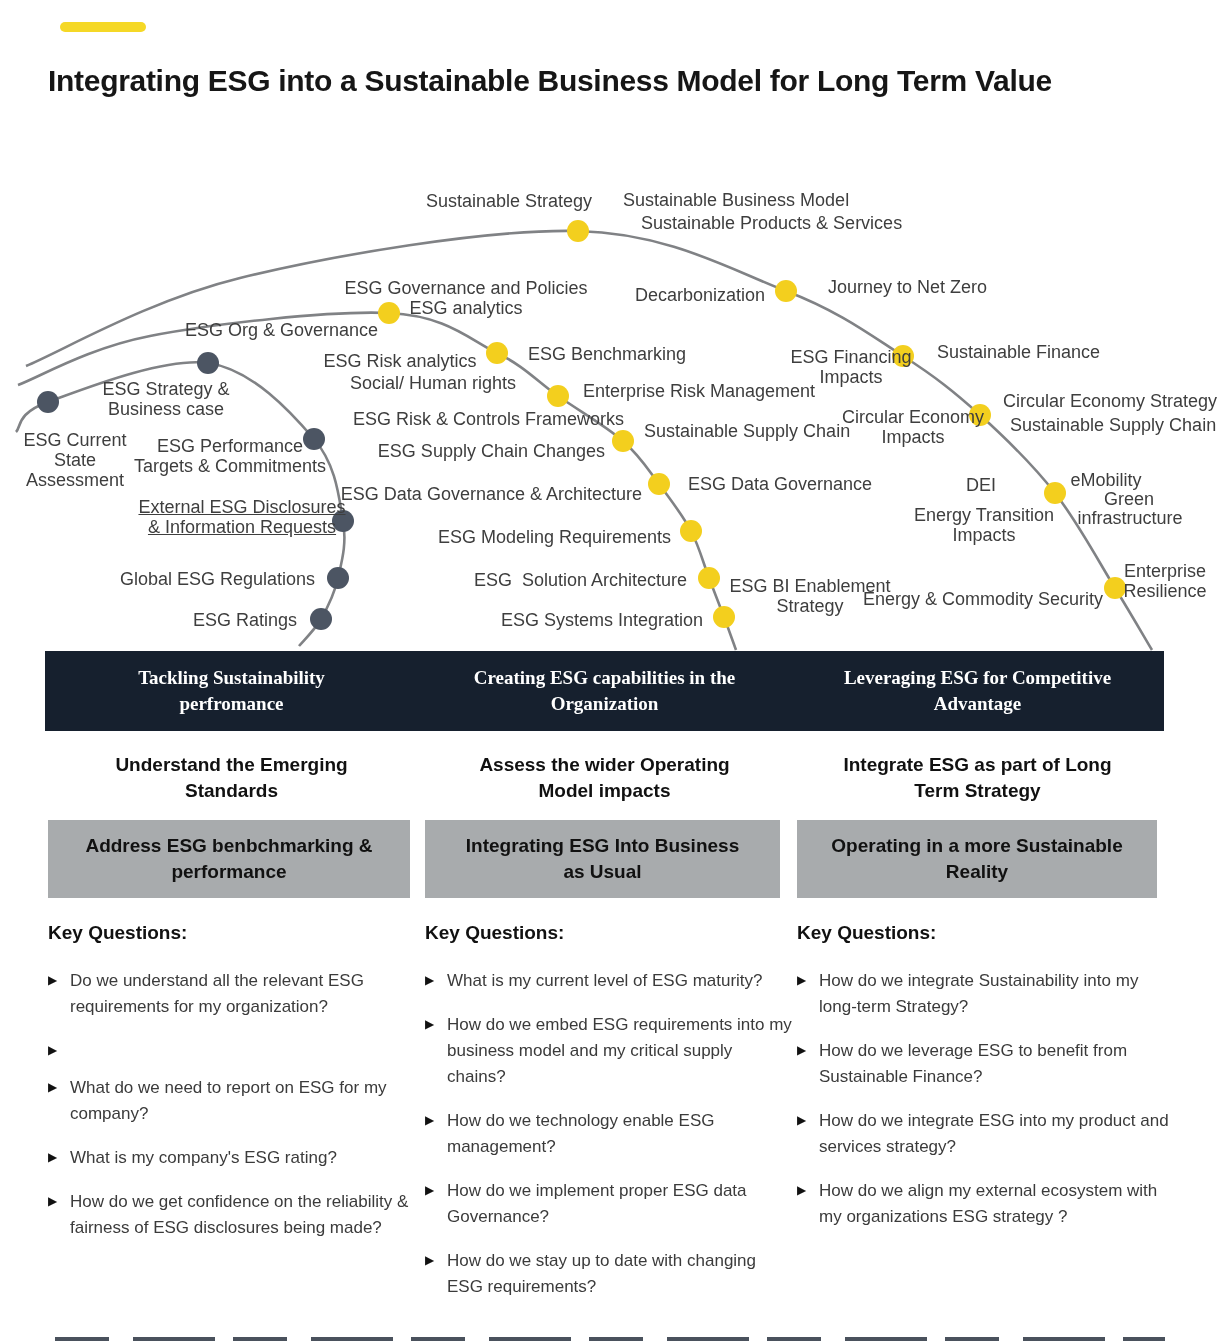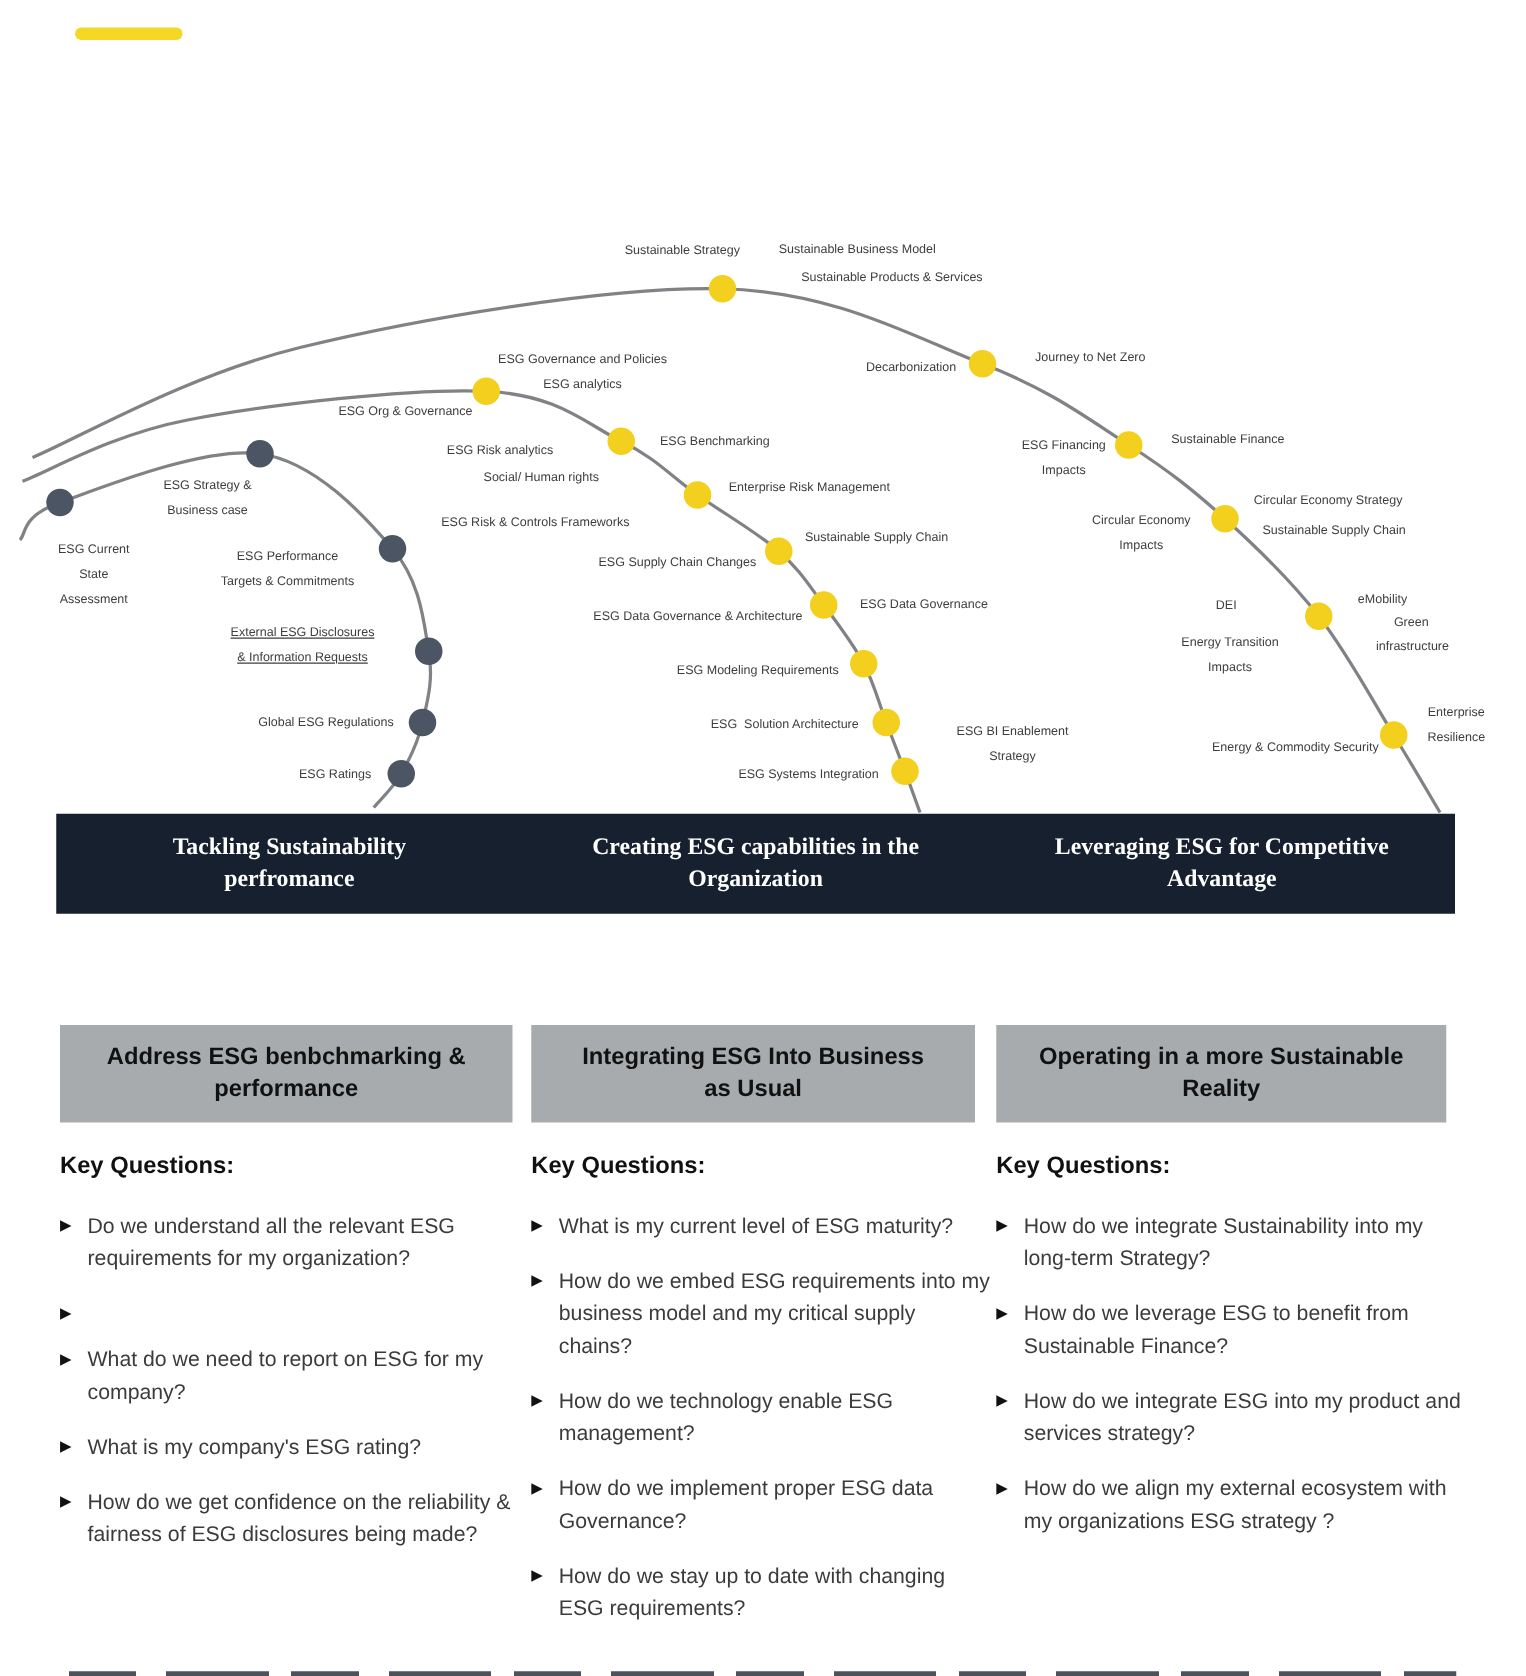--- a/index.html
+++ b/index.html
@@ -9,21 +9,21 @@
   }
   .accent-bar{position:absolute;left:60px;top:22px;width:86px;height:10px;border-radius:5px;background:#F5D826;}
   .title{
     position:absolute;left:48px;top:44px;width:1130px;
     font-size:30px;font-weight:bold;letter-spacing:-0.3px;color:#161616;
   }
   
   .diagram{position:absolute;left:0;top:0;width:1221px;height:660px;}
   .diagram svg{position:absolute;left:0;top:0;}
   .arc-label{
-    position:absolute;font-size:10px;line-height:20px;color:#3E3E3E;
+    position:absolute;font-size:18px;line-height:20px;color:#3E3E3E;
     white-space:pre;text-align:left;
   }
   .arc-label.center{transform:translateX(-50%);text-align:center;}
   .arc-label.right{transform:translateX(-100%);text-align:right;}
   
   .dark-bar{
     position:absolute;left:45px;top:651px;width:1119px;height:80px;background:#16202E;
     display:flex;align-items:center;font-family:Liberation Serif, serif;
   }
   .dark-bar .cell{
@@ -56,20 +56,21 @@
     background:repeating-linear-gradient(90deg,#2a3340 0 54px,transparent 54px 78px,#2a3340 78px 160px,transparent 160px 178px);
     opacity:.85;
   }
 </style>
 </head>
 <body>
 
 <div class="page">
 
   <div class="accent-bar"></div>
+  <h1 class="title">Integrating ESG into a Sustainable Business Model for Long Term Value</h1>
 
   <div class="diagram">
     <svg width="1221" height="660" viewBox="0 0 1221 660">
         <path d="M 16 432 C 21.3 427.0, 16.0 413.5, 48 402 C 80.0 390.5, 163.7 356.8, 208 363 C 252.3 369.2, 291.5 412.7, 314 439 C 336.5 465.3, 339.0 497.8, 343 521 C 347.0 544.2, 341.7 561.7, 338 578 C 334.3 594.3, 327.5 607.7, 321 619 C 314.5 630.3, 302.7 641.5, 299 646" fill="none" stroke="#808285" stroke-width="2.6"></path>
         <path d="M 18 385 C 40.0 376.8, 88.2 348.0, 150 336 C 211.8 324.0, 331.2 310.2, 389 313 C 446.8 315.8, 468.8 339.2, 497 353 C 525.2 366.8, 537.0 381.3, 558 396 C 579.0 410.7, 606.2 426.3, 623 441 C 639.8 455.7, 647.7 469.0, 659 484 C 670.3 499.0, 682.7 515.3, 691 531 C 699.3 546.7, 703.5 563.7, 709 578 C 714.5 592.3, 719.5 605.0, 724 617 C 728.5 629.0, 734.0 644.5, 736 650" fill="none" stroke="#808285" stroke-width="2.6"></path>
         <path d="M 26 366 C 61.7 351.3, 148.0 300.5, 240 278 C 332.0 255.5, 487.0 228.8, 578 231 C 669.0 233.2, 731.8 270.2, 786 291 C 840.2 311.8, 870.7 335.3, 903 356 C 935.3 376.7, 954.7 392.2, 980 415 C 1005.3 437.8, 1032.5 464.2, 1055 493 C 1077.5 521.8, 1098.8 561.8, 1115 588 C 1131.2 614.2, 1145.8 639.7, 1152 650" fill="none" stroke="#808285" stroke-width="2.6"></path>
         <circle cx="48" cy="402" r="11" fill="#4C5563"></circle>
         <circle cx="208" cy="363" r="11" fill="#4C5563"></circle>
         <circle cx="314" cy="439" r="11" fill="#4C5563"></circle>
         <circle cx="343" cy="521" r="11" fill="#4C5563"></circle>
@@ -145,20 +146,28 @@
 
   <div class="dark-bar">
     <div class="cell">Tackling Sustainability
 perfromance</div>
     <div class="cell">Creating ESG capabilities in the
 Organization</div>
     <div class="cell">Leveraging ESG for Competitive
 Advantage</div>
   </div>
 
+  <div class="subheads">
+    <div class="cell">Understand the Emerging
+Standards</div>
+    <div class="cell">Assess the wider Operating
+Model impacts</div>
+    <div class="cell">Integrate ESG as part of Long
+Term Strategy</div>
+  </div>
 
   <div class="gray-box b1">Address ESG benbchmarking &amp;
 performance</div>
   <div class="gray-box b2">Integrating ESG Into Business
 as Usual</div>
   <div class="gray-box b3">Operating in a more Sustainable
 Reality</div>
 
   <div class="kq-col c1">
     <div class="kq-heading">Key Questions:</div>

